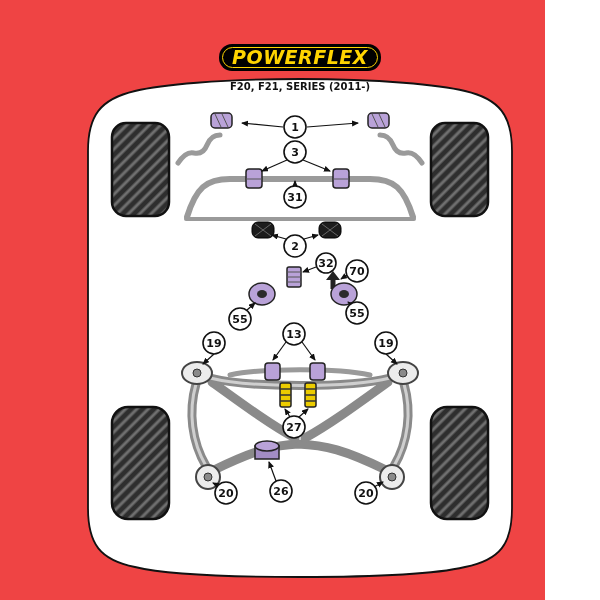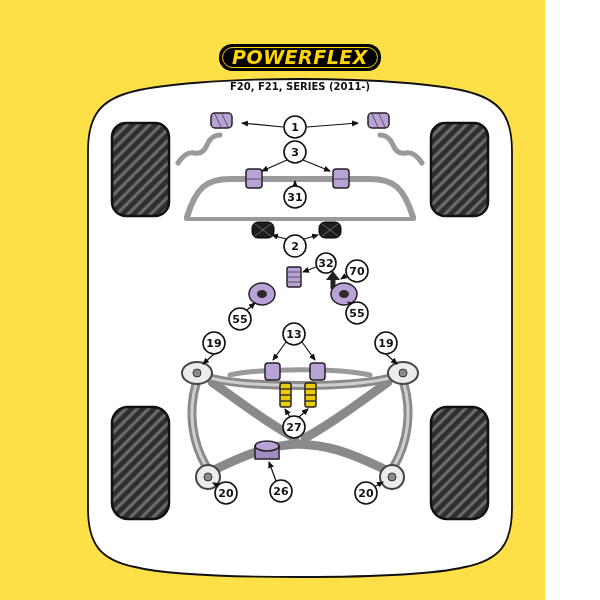--- a/index.html
+++ b/index.html
@@ -1,16 +1,16 @@
 <!DOCTYPE html>
 <html><head>
 <meta charset="utf-8">
 <style>
   html,body{margin:0;padding:0;background:#fff;}
-  .stage{position:relative;width:545px;height:600px;background:#fde047;overflow:hidden;
+  .stage{position:relative;width:545px;height:600px;background:#ef4444;overflow:hidden;
          font-family:"DejaVu Sans", sans-serif;}
   svg{display:block;}
   .callout-circle{fill:#ffffff;stroke:#111;stroke-width:1.6;}
   .callout-text{font-family:"DejaVu Sans", sans-serif;font-size:11px;font-weight:bold;fill:#111;
                 text-anchor:middle;}
   .lead{stroke:#111;stroke-width:1.2;fill:none;}
   .bar{stroke:#9a9a9a;stroke-width:6;fill:none;stroke-linecap:round;}
   .bar-thin{stroke:#9a9a9a;stroke-width:4;fill:none;stroke-linecap:round;}
   .frame{stroke:#8a8a8a;stroke-width:9;fill:none;stroke-linecap:round;}
   .frame-hi{stroke:#cfcfcf;stroke-width:3;fill:none;stroke-linecap:round;}

